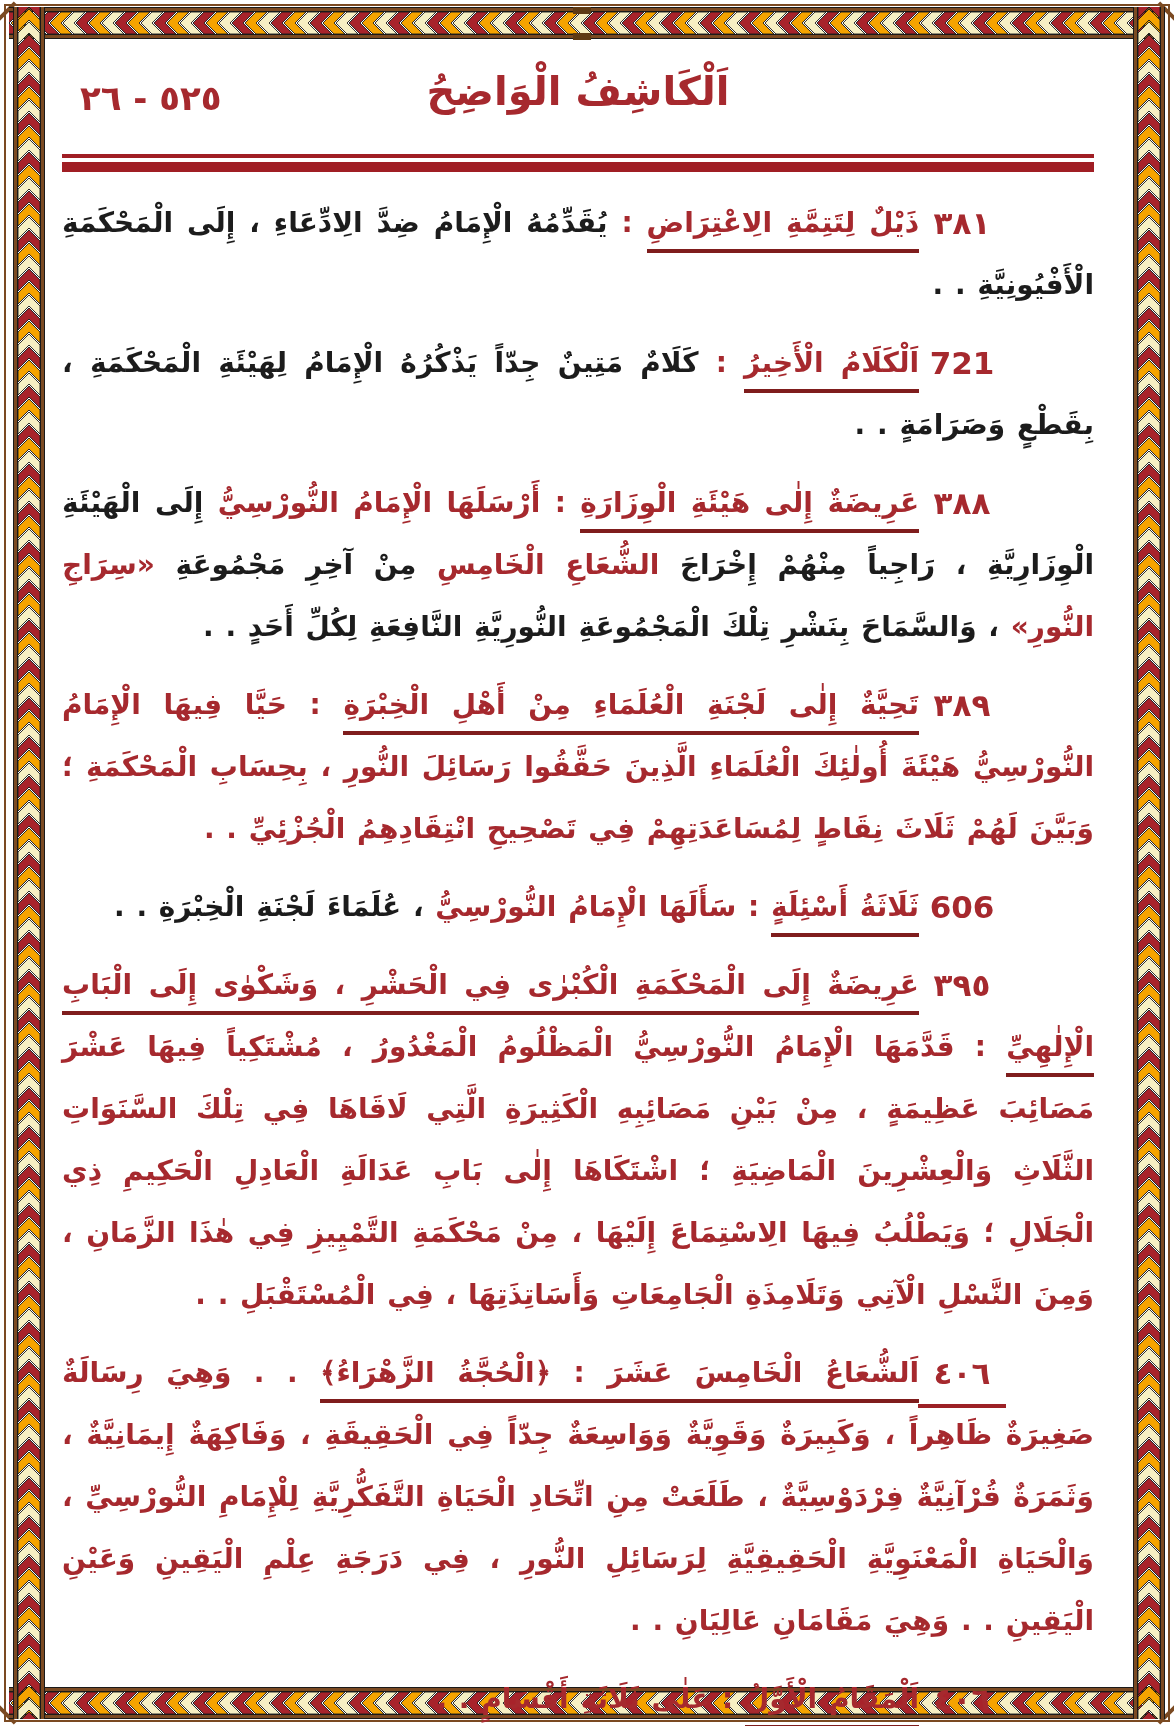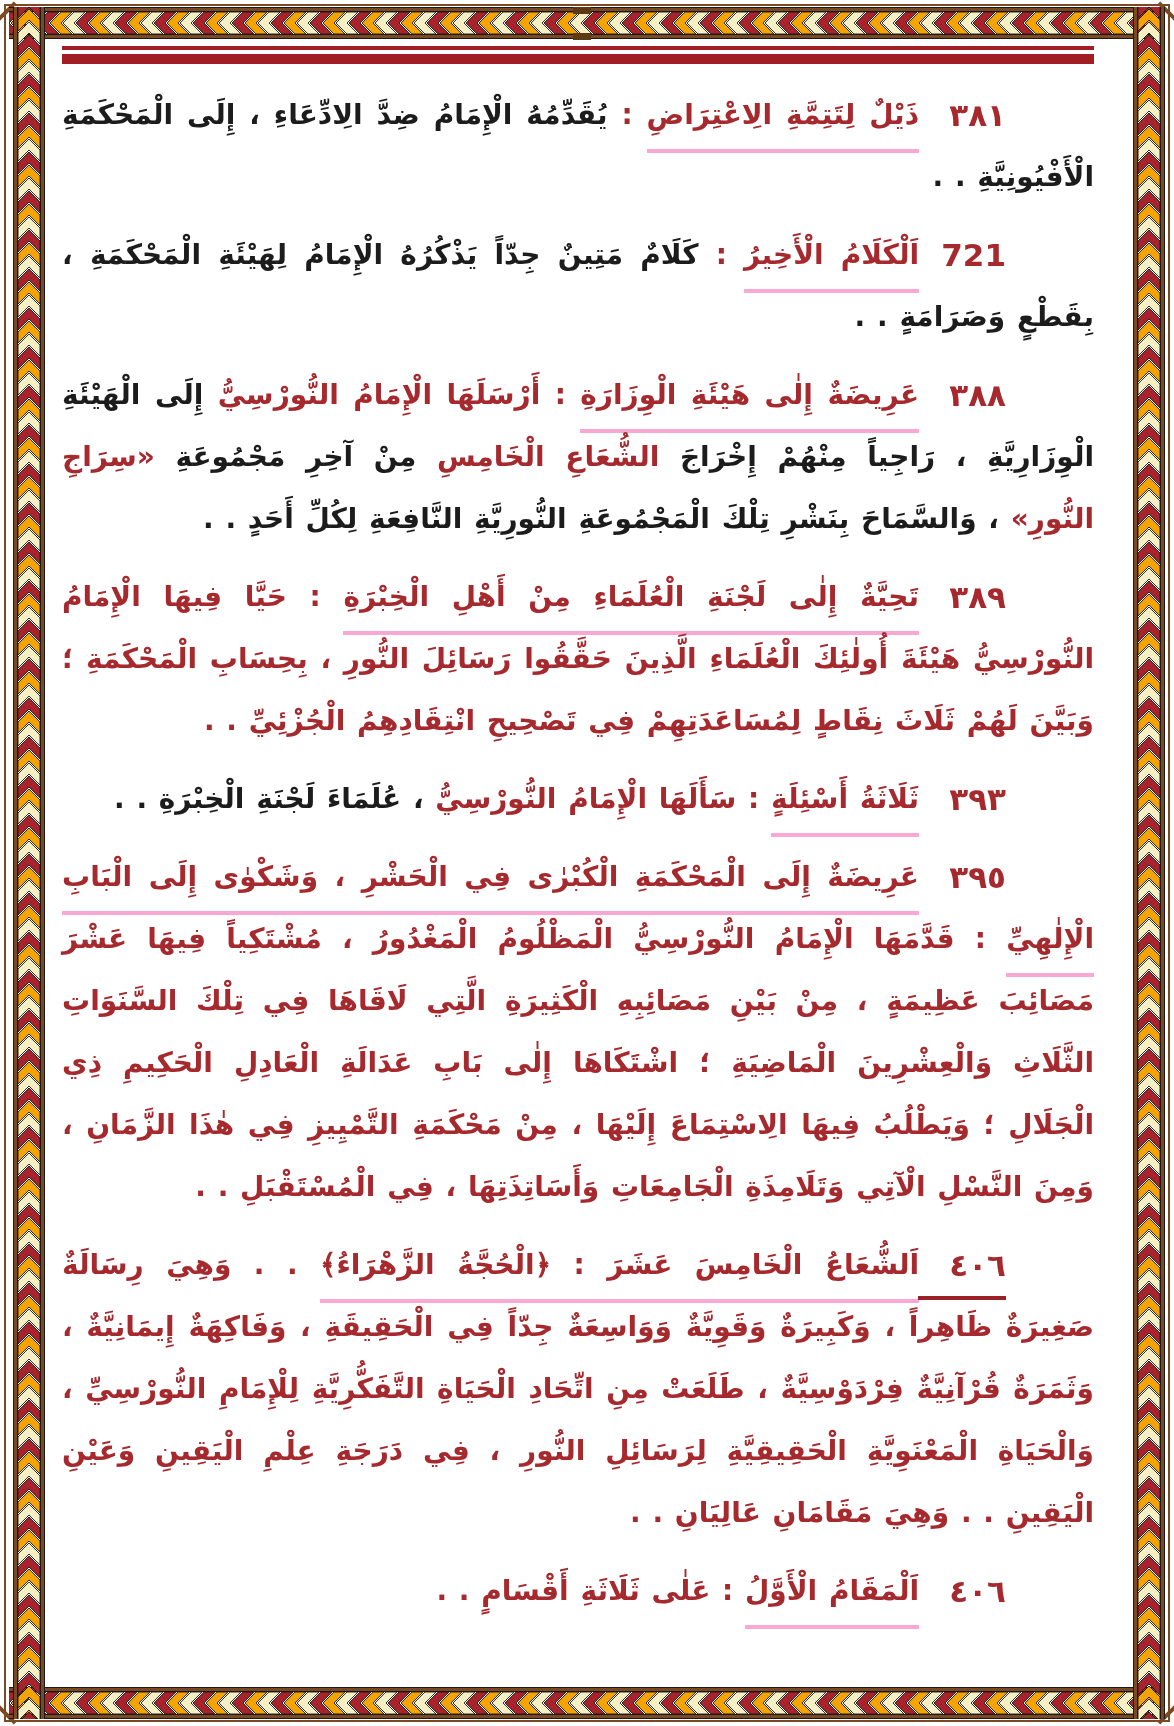--- a/index.html
+++ b/index.html
@@ -42,26 +42,26 @@
   .header-rule-thin{height:4px;background:#a01e24;}
   .header-rule-thick{height:10px;background:#a01e24;margin-top:4px;}
   .entries{margin-top:20px;}
   .entry{
     position:relative;margin-top:16px;
     font-size:28px;font-weight:bold;line-height:62px;
     text-align:justify;text-indent:175px;color:#1c1c1c;
     word-spacing:2px;
   }
   .entry-num{
-    position:absolute;right:88px;top:0;width:88px;
+    position:absolute;right:88px;top:0;width:88px;text-align:center;
     color:#a6292e;text-indent:0;font-size:31px;line-height:62px;
   }
   .num-underlined{border-bottom:4px solid #9c2126;}
   .seg-heading{
-    color:#a6292e;border-bottom:4px solid #f9a8d4;padding-bottom:18px;
+    color:#a6292e;border-bottom:4px solid #7f1d1d;padding-bottom:10px;
     -webkit-box-decoration-break:clone;box-decoration-break:clone;
   }
   .seg-red{color:#a6292e;}
   .seg-black{color:#1c1c1c;}
 </style>
 </head>
 <body>
 
 <div class="page">
 
@@ -559,27 +559,31 @@
         </g>
         <rect x="0" y="27" width="1712" height="5" fill="#1a1a1a"></rect>
         <rect x="0" y="28" width="1712" height="3" fill="#7b4a22"></rect>
       </g>
     </svg>
 
   <div class="joint joint-a"></div>
   <div class="joint joint-b"></div>
 
   <div class="content">
+    <div class="header">
+      <div class="page-number">٥٢٥ - ٢٦</div>
+      <div class="page-title">اَلْكَاشِفُ الْوَاضِحُ</div>
+    </div>
     <div class="header-rule-thin"></div>
     <div class="header-rule-thick"></div>
 
     <div class="entries">
         <div class="entry"><span class="entry-num">٣٨١</span><span class="seg-heading">ذَيْلٌ لِتَتِمَّةِ الِاعْتِرَاضِ</span><span class="seg-red"> : </span><span class="seg-black">يُقَدِّمُهُ الْإِمَامُ ضِدَّ الِادِّعَاءِ ، إِلَى الْمَحْكَمَةِ الْأَفْيُونِيَّةِ . .</span></div>
         <div class="entry"><span class="entry-num">721</span><span class="seg-heading">اَلْكَلَامُ الْأَخِيرُ</span><span class="seg-red"> : </span><span class="seg-black">كَلَامٌ مَتِينٌ جِدّاً يَذْكُرُهُ الْإِمَامُ لِهَيْئَةِ الْمَحْكَمَةِ ، بِقَطْعٍ وَصَرَامَةٍ . .</span></div>
         <div class="entry"><span class="entry-num">٣٨٨</span><span class="seg-heading">عَرِيضَةٌ إِلٰى هَيْئَةِ الْوِزَارَةِ</span><span class="seg-red"> : أَرْسَلَهَا الْإِمَامُ النُّورْسِيُّ </span><span class="seg-black">إِلَى الْهَيْئَةِ الْوِزَارِيَّةِ ، رَاجِياً مِنْهُمْ إِخْرَاجَ </span><span class="seg-red">الشُّعَاعِ الْخَامِسِ</span><span class="seg-black"> مِنْ آخِرِ مَجْمُوعَةِ </span><span class="seg-red">«سِرَاجِ النُّورِ»</span><span class="seg-black"> ، وَالسَّمَاحَ بِنَشْرِ تِلْكَ الْمَجْمُوعَةِ النُّورِيَّةِ النَّافِعَةِ لِكُلِّ أَحَدٍ . .</span></div>
         <div class="entry"><span class="entry-num">٣٨٩</span><span class="seg-heading">تَحِيَّةٌ إِلٰى لَجْنَةِ الْعُلَمَاءِ مِنْ أَهْلِ الْخِبْرَةِ</span><span class="seg-red"> : حَيَّا فِيهَا الْإِمَامُ النُّورْسِيُّ هَيْئَةَ أُولٰئِكَ الْعُلَمَاءِ الَّذِينَ حَقَّقُوا رَسَائِلَ النُّورِ ، بِحِسَابِ الْمَحْكَمَةِ ؛ وَبَيَّنَ لَهُمْ ثَلَاثَ نِقَاطٍ لِمُسَاعَدَتِهِمْ فِي تَصْحِيحِ انْتِقَادِهِمُ الْجُزْئِيِّ . .</span></div>
-        <div class="entry"><span class="entry-num">٣٩٣</span><span class="seg-heading">ثَلَاثَةُ أَسْئِلَةٍ</span><span class="seg-red"> : سَأَلَهَا الْإِمَامُ النُّورْسِيُّ </span><span class="seg-black">، عُلَمَاءَ لَجْنَةِ الْخِبْرَةِ . .</span></div>
+        <div class="entry"><span class="entry-num">606</span><span class="seg-heading">ثَلَاثَةُ أَسْئِلَةٍ</span><span class="seg-red"> : سَأَلَهَا الْإِمَامُ النُّورْسِيُّ </span><span class="seg-black">، عُلَمَاءَ لَجْنَةِ الْخِبْرَةِ . .</span></div>
         <div class="entry"><span class="entry-num">٣٩٥</span><span class="seg-heading">عَرِيضَةٌ إِلَى الْمَحْكَمَةِ الْكُبْرٰى فِي الْحَشْرِ ، وَشَكْوٰى إِلَى الْبَابِ الْإِلٰهِيِّ</span><span class="seg-red"> : قَدَّمَهَا الْإِمَامُ النُّورْسِيُّ الْمَظْلُومُ الْمَغْدُورُ ، مُشْتَكِياً فِيهَا عَشْرَ مَصَائِبَ عَظِيمَةٍ ، مِنْ بَيْنِ مَصَائِبِهِ الْكَثِيرَةِ الَّتِي لَاقَاهَا فِي تِلْكَ السَّنَوَاتِ الثَّلَاثِ وَالْعِشْرِينَ الْمَاضِيَةِ ؛ اشْتَكَاهَا إِلٰى بَابِ عَدَالَةِ الْعَادِلِ الْحَكِيمِ ذِي الْجَلَالِ ؛ وَيَطْلُبُ فِيهَا الِاسْتِمَاعَ إِلَيْهَا ، مِنْ مَحْكَمَةِ التَّمْيِيزِ فِي هٰذَا الزَّمَانِ ، وَمِنَ النَّسْلِ الْآتِي وَتَلَامِذَةِ الْجَامِعَاتِ وَأَسَاتِذَتِهَا ، فِي الْمُسْتَقْبَلِ . .</span></div>
         <div class="entry"><span class="entry-num num-underlined">٤٠٦</span><span class="seg-heading">اَلشُّعَاعُ الْخَامِسَ عَشَرَ : ﴿الْحُجَّةُ الزَّهْرَاءُ﴾</span><span class="seg-red"> . . وَهِيَ رِسَالَةٌ صَغِيرَةٌ ظَاهِراً ، وَكَبِيرَةٌ وَقَوِيَّةٌ وَوَاسِعَةٌ جِدّاً فِي الْحَقِيقَةِ ، وَفَاكِهَةٌ إِيمَانِيَّةٌ ، وَثَمَرَةٌ قُرْآنِيَّةٌ فِرْدَوْسِيَّةٌ ، طَلَعَتْ مِنِ اتِّحَادِ الْحَيَاةِ التَّفَكُّرِيَّةِ لِلْإِمَامِ النُّورْسِيِّ ، وَالْحَيَاةِ الْمَعْنَوِيَّةِ الْحَقِيقِيَّةِ لِرَسَائِلِ النُّورِ ، فِي دَرَجَةِ عِلْمِ الْيَقِينِ وَعَيْنِ الْيَقِينِ . . وَهِيَ مَقَامَانِ عَالِيَانِ . .</span></div>
         <div class="entry"><span class="entry-num">٤٠٦</span><span class="seg-heading">اَلْمَقَامُ الْأَوَّلُ</span><span class="seg-red"> : عَلٰى ثَلَاثَةِ أَقْسَامٍ . .</span></div>
       </div>
   </div>
 </div>
 
 </body></html>

